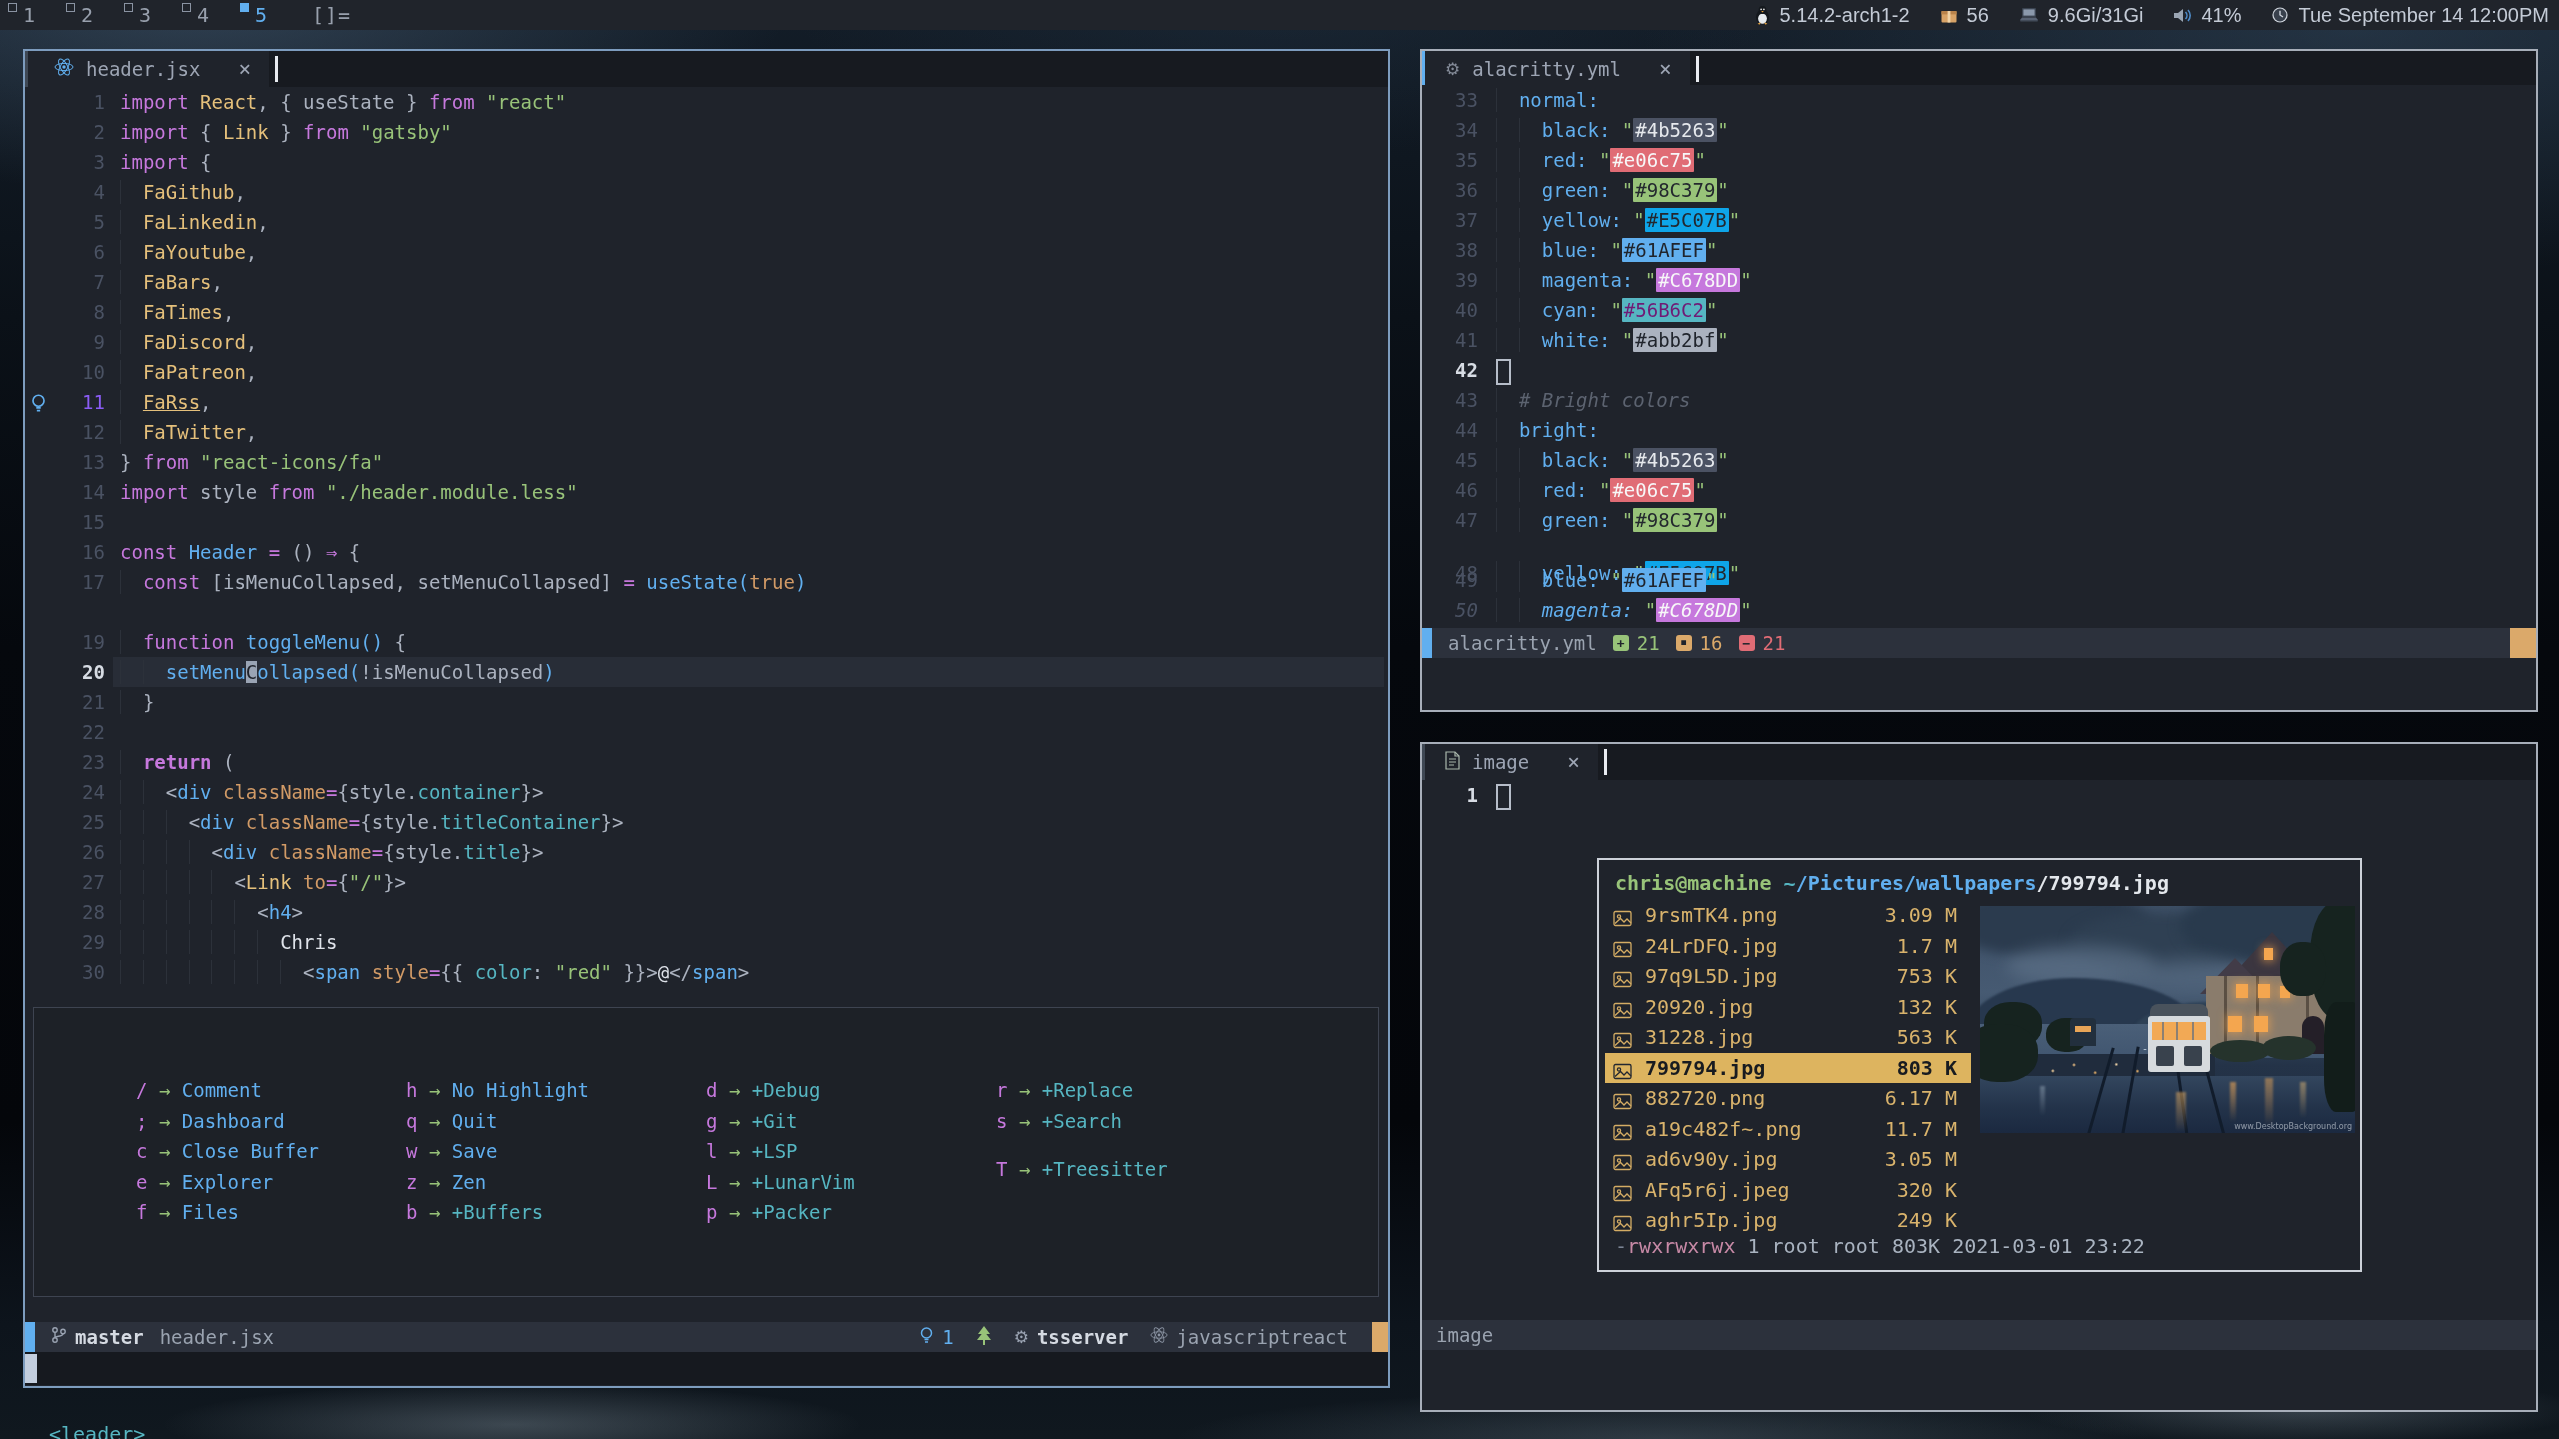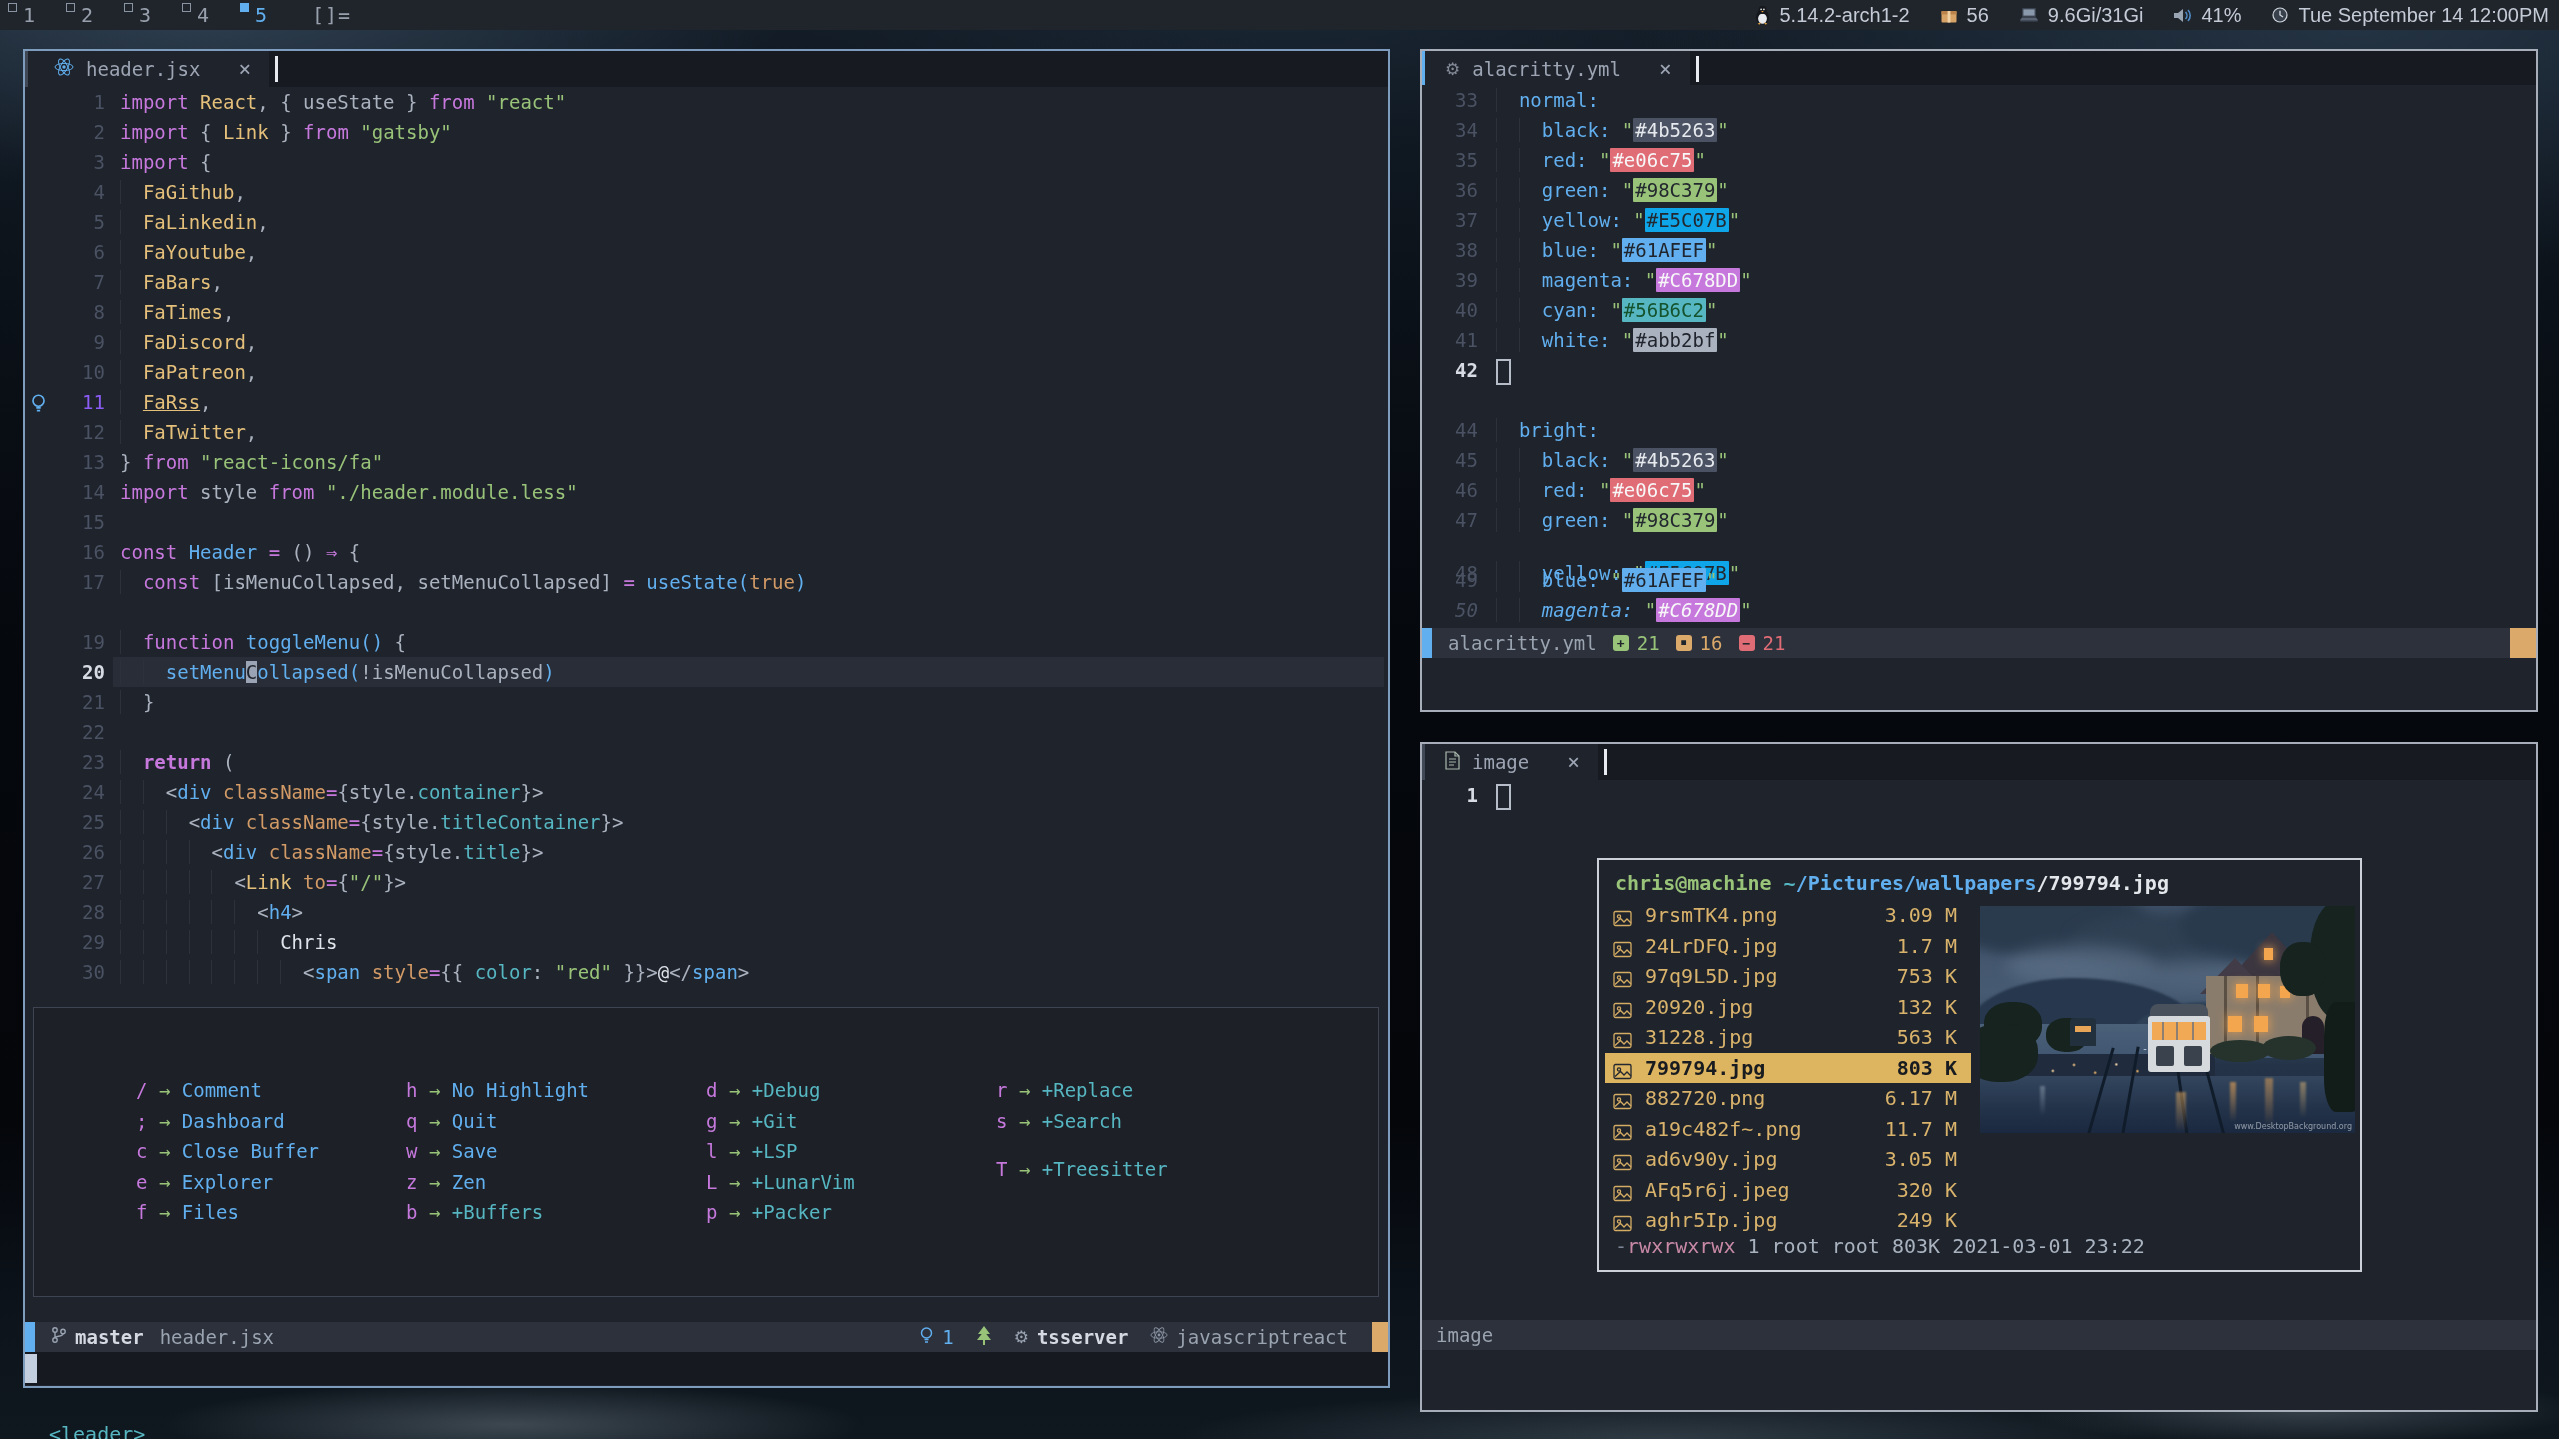--- a/index.html
+++ b/index.html
@@ -47,21 +47,21 @@
   .bulb-g{position:absolute;left:5px;top:5px}
   
   .k{color:#c678dd}.kb{color:#c678dd;font-weight:bold}.s{color:#98c379}.y{color:#e5c07b}
   .b{color:#61afef}.o{color:#d19a66}.f{color:#abb2bf}.c{color:#56b6c2}.w{color:#dfe3ea}
   .cm{color:#5c6370;font-style:italic}.u{text-decoration:underline}
   .cur{background:#9aa4b4;color:#1e222a}
   .ch{padding:1px 2px;border-radius:1px}
   .ch-k{background:#4b5263;color:#e6e9ed}.ch-r{background:#e06c75;color:#f7f7f8}
   .ch-g{background:#98C379;color:#23272e}.ch-y{background:#0ea5e9;color:#23272e}
   .ch-b{background:#61AFEF;color:#20242c}.ch-m{background:#C678DD;color:#f7f7f8}
-  .ch-c{background:#56B6C2;color:#14532d}.ch-w{background:#abb2bf;color:#20242c}
+  .ch-c{background:#56B6C2;color:#701a75}.ch-w{background:#abb2bf;color:#20242c}
   .hcur{display:inline-block;width:11px;height:22px;border:2px solid #b6bdc9;vertical-align:middle}
   
   .popup{position:absolute;background:#1d2127;border:1px solid #3e4451;box-sizing:border-box}
   .wk-item{position:absolute;font-size:19px;white-space:pre}
   .wk-k{color:#c678dd}.wk-a{color:#98c379}.wk-l{color:#61afef}.wk-l.g{color:#56b6c2}
   
   .sl{position:absolute;left:0;right:0;height:30px;background:#2c313c;display:flex;align-items:center;font-size:19px;color:#9aa3b0}
   .sl-block{width:10px;height:30px;background:#61afef;flex:0 0 auto}
   .sl-orange{position:absolute;right:0;top:0;width:16px;height:30px;background:#dba96a}
   .sl .seg{display:flex;align-items:center;gap:8px;margin-left:16px}
@@ -354,20 +354,21 @@
       <div class="cl" style="top: 0px;"><i class="gd" style="left:74px"></i><span class="lnum " style="width:56px">33</span><span class="codetxt" style="left:74px"><span class="b">  normal:</span></span></div>
       <div class="cl" style="top: 30px;"><i class="gd" style="left:74px"></i><i class="gd" style="left:96.86px"></i><span class="lnum " style="width:56px">34</span><span class="codetxt" style="left:74px"><span class="b">    black:</span><span class="s"> "</span><span class="ch ch-k">#4b5263</span><span class="s">"</span></span></div>
       <div class="cl" style="top: 60px;"><i class="gd" style="left:74px"></i><i class="gd" style="left:96.86px"></i><span class="lnum " style="width:56px">35</span><span class="codetxt" style="left:74px"><span class="b">    red:</span><span class="s"> "</span><span class="ch ch-r">#e06c75</span><span class="s">"</span></span></div>
       <div class="cl" style="top: 90px;"><i class="gd" style="left:74px"></i><i class="gd" style="left:96.86px"></i><span class="lnum " style="width:56px">36</span><span class="codetxt" style="left:74px"><span class="b">    green:</span><span class="s"> "</span><span class="ch ch-g">#98C379</span><span class="s">"</span></span></div>
       <div class="cl" style="top: 120px;"><i class="gd" style="left:74px"></i><i class="gd" style="left:96.86px"></i><span class="lnum " style="width:56px">37</span><span class="codetxt" style="left:74px"><span class="b">    yellow:</span><span class="s"> "</span><span class="ch ch-y">#E5C07B</span><span class="s">"</span></span></div>
       <div class="cl" style="top: 150px;"><i class="gd" style="left:74px"></i><i class="gd" style="left:96.86px"></i><span class="lnum " style="width:56px">38</span><span class="codetxt" style="left:74px"><span class="b">    blue:</span><span class="s"> "</span><span class="ch ch-b">#61AFEF</span><span class="s">"</span></span></div>
       <div class="cl" style="top: 180px;"><i class="gd" style="left:74px"></i><i class="gd" style="left:96.86px"></i><span class="lnum " style="width:56px">39</span><span class="codetxt" style="left:74px"><span class="b">    magenta:</span><span class="s"> "</span><span class="ch ch-m">#C678DD</span><span class="s">"</span></span></div>
       <div class="cl" style="top: 210px;"><i class="gd" style="left:74px"></i><i class="gd" style="left:96.86px"></i><span class="lnum " style="width:56px">40</span><span class="codetxt" style="left:74px"><span class="b">    cyan:</span><span class="s"> "</span><span class="ch ch-c">#56B6C2</span><span class="s">"</span></span></div>
       <div class="cl" style="top: 240px;"><i class="gd" style="left:74px"></i><i class="gd" style="left:96.86px"></i><span class="lnum " style="width:56px">41</span><span class="codetxt" style="left:74px"><span class="b">    white:</span><span class="s"> "</span><span class="ch ch-w">#abb2bf</span><span class="s">"</span></span></div>
       <div class="cl" style="top: 270px;"><span class="lnum curn" style="width:56px">42</span><span class="codetxt" style="left:74px"><span class="hcur"> </span></span></div>
+      <div class="cl" style="top: 300px;"><i class="gd" style="left:74px"></i><span class="lnum " style="width:56px">43</span><span class="codetxt" style="left:74px"><span class="cm">  # Bright colors</span></span></div>
       <div class="cl" style="top: 330px;"><i class="gd" style="left:74px"></i><span class="lnum " style="width:56px">44</span><span class="codetxt" style="left:74px"><span class="b">  bright:</span></span></div>
       <div class="cl" style="top: 360px;"><i class="gd" style="left:74px"></i><i class="gd" style="left:96.86px"></i><span class="lnum " style="width:56px">45</span><span class="codetxt" style="left:74px"><span class="b">    black:</span><span class="s"> "</span><span class="ch ch-k">#4b5263</span><span class="s">"</span></span></div>
       <div class="cl" style="top: 390px;"><i class="gd" style="left:74px"></i><i class="gd" style="left:96.86px"></i><span class="lnum " style="width:56px">46</span><span class="codetxt" style="left:74px"><span class="b">    red:</span><span class="s"> "</span><span class="ch ch-r">#e06c75</span><span class="s">"</span></span></div>
       <div class="cl" style="top: 420px;"><i class="gd" style="left:74px"></i><i class="gd" style="left:96.86px"></i><span class="lnum " style="width:56px">47</span><span class="codetxt" style="left:74px"><span class="b">    green:</span><span class="s"> "</span><span class="ch ch-g">#98C379</span><span class="s">"</span></span></div>
       <div class="cl" style="top: 450px; margin-top: 23px;"><i class="gd" style="left:74px"></i><i class="gd" style="left:96.86px"></i><span class="lnum " style="width:56px">48</span><span class="codetxt" style="left:74px"><span class="b">    yellow:</span><span class="s"> "</span><span class="ch ch-y">#E5C07B</span><span class="s">"</span></span></div>
       <div class="cl" style="top: 480px;"><i class="gd" style="left:74px"></i><i class="gd" style="left:96.86px"></i><span class="lnum " style="width:56px">49</span><span class="codetxt" style="left:74px"><span class="b">    blue:</span><span class="s"> "</span><span class="ch ch-b">#61AFEF</span><span class="s">"</span></span></div>
       <div class="cl" style="top: 510px; font-style: italic;"><i class="gd" style="left:74px"></i><i class="gd" style="left:96.86px"></i><span class="lnum " style="width:56px">50</span><span class="codetxt" style="left:74px"><span class="b">    magenta:</span><span class="s"> "</span><span class="ch ch-m">#C678DD</span><span class="s">"</span></span></div>
     </div>
   <div class="sl" style="top:577px">
     <span class="sl-block"></span>

